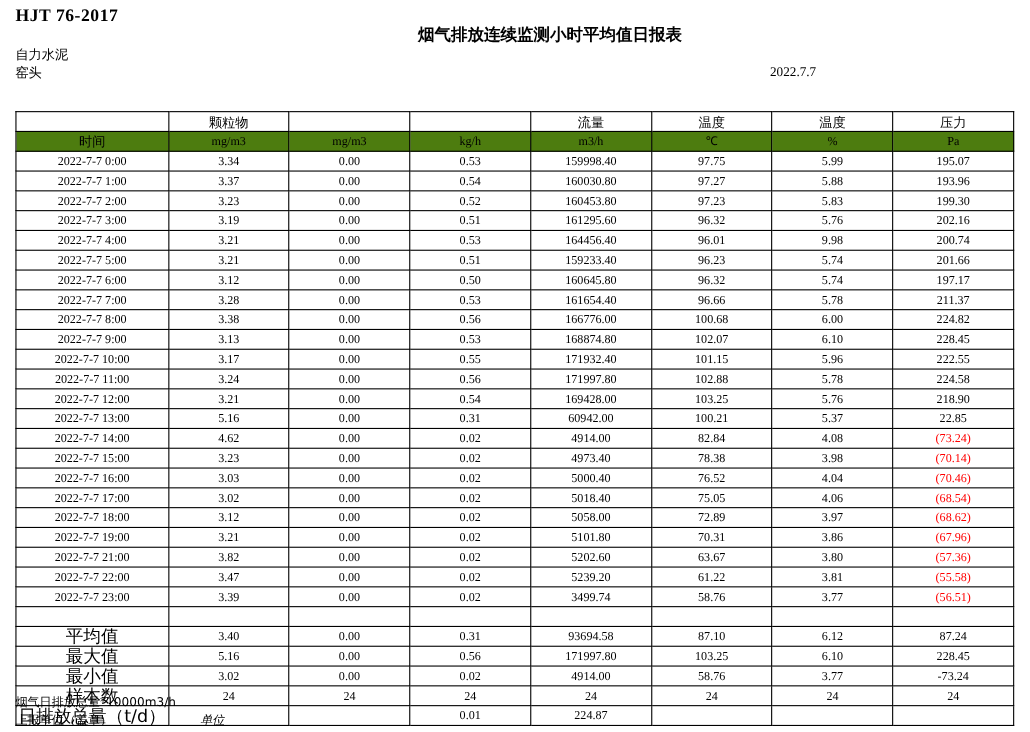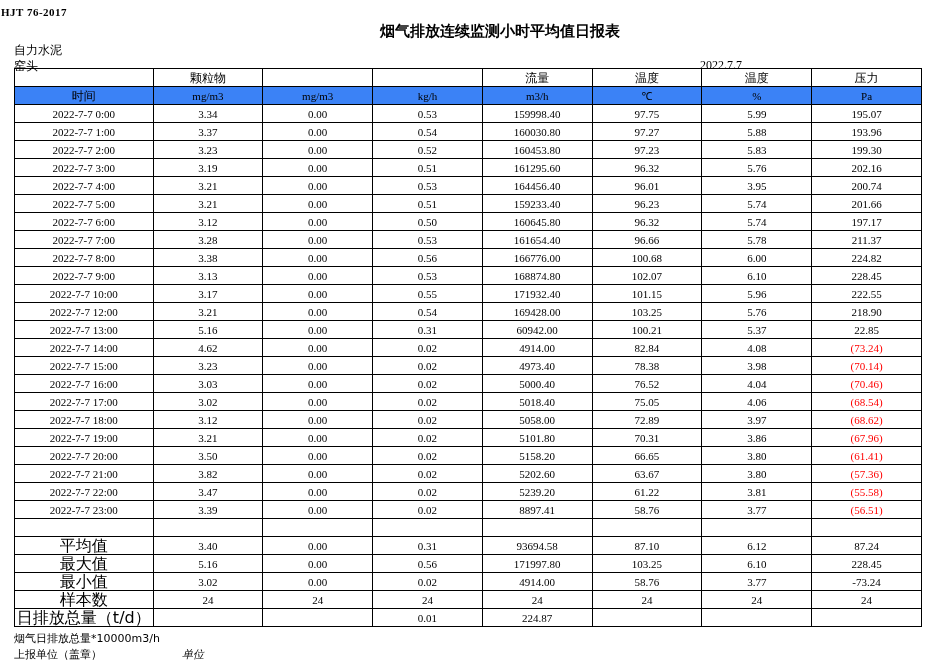--- a/index.html
+++ b/index.html
@@ -15,24 +15,24 @@
     position: relative;
     overflow: hidden;
   }
   .page {
     position: relative;
     width: 936px;
     height: 665px;
   }
   .std-code {
     position: absolute;
-    left: 1px;
+    left: 14px;
     top: 6px;
     font-family: "Liberation Serif", serif;
-    font-size: 11px;
+    font-size: 16px;
     letter-spacing: 0.5px;
     font-weight: bold;
   }
   .doc-title {
     position: absolute;
     left: 0;
     top: 22px;
     width: 904px;
     text-align: center;
     font-size: 15px;
@@ -57,21 +57,21 @@
   .report-date {
     position: absolute;
     left: 700px;
     top: 58px;
     font-size: 12px;
     font-family: "Liberation Serif", serif;
   }
   table.report {
     position: absolute;
     left: 14px;
-    top: 68px;
+    top: 101px;
     border-collapse: collapse;
     table-layout: fixed;
     width: 908px;
     font-size: 11px;
     font-family: "Liberation Serif", serif;
   }
   table.report td {
     border: 1px solid #000000;
     height: 17px;
     text-align: center;
@@ -81,21 +81,21 @@
     white-space: nowrap;
   }
   .col-time { width: 130px; }
   .col-d { width: 103px; }
   .hdr-row td {
     height: 24px;
     font-family: "DejaVu Sans", sans-serif;
     font-size: 12px;
   }
   .unit-row td {
-    background: #3b82f6;
+    background: #4d7c0f;
     height: 19px;
     font-size: 11px;
   }
   .unit-row td.col-time {
     font-family: "DejaVu Sans", sans-serif;
     font-size: 12px;
   }
   .sum-label {
     font-family: "DejaVu Sans", sans-serif;
     font-size: 16px;
@@ -213,21 +213,21 @@
           <td>5.76</td>
           <td>202.16</td>
         </tr>
         <tr>
           <td class="col-time">2022-7-7  4:00</td>
           <td>3.21</td>
           <td>0.00</td>
           <td>0.53</td>
           <td>164456.40</td>
           <td>96.01</td>
-          <td>3.95</td>
+          <td>9.98</td>
           <td>200.74</td>
         </tr>
         <tr>
           <td class="col-time">2022-7-7  5:00</td>
           <td>3.21</td>
           <td>0.00</td>
           <td>0.51</td>
           <td>159233.40</td>
           <td>96.23</td>
           <td>5.74</td>
@@ -277,20 +277,30 @@
           <td class="col-time">2022-7-7 10:00</td>
           <td>3.17</td>
           <td>0.00</td>
           <td>0.55</td>
           <td>171932.40</td>
           <td>101.15</td>
           <td>5.96</td>
           <td>222.55</td>
         </tr>
         <tr>
+          <td class="col-time">2022-7-7 11:00</td>
+          <td>3.24</td>
+          <td>0.00</td>
+          <td>0.56</td>
+          <td>171997.80</td>
+          <td>102.88</td>
+          <td>5.78</td>
+          <td>224.58</td>
+        </tr>
+        <tr>
           <td class="col-time">2022-7-7 12:00</td>
           <td>3.21</td>
           <td>0.00</td>
           <td>0.54</td>
           <td>169428.00</td>
           <td>103.25</td>
           <td>5.76</td>
           <td>218.90</td>
         </tr>
         <tr>
@@ -357,30 +367,20 @@
           <td class="col-time">2022-7-7 19:00</td>
           <td>3.21</td>
           <td>0.00</td>
           <td>0.02</td>
           <td>5101.80</td>
           <td>70.31</td>
           <td>3.86</td>
           <td class="neg">(67.96)</td>
         </tr>
         <tr>
-          <td class="col-time">2022-7-7 20:00</td>
-          <td>3.50</td>
-          <td>0.00</td>
-          <td>0.02</td>
-          <td>5158.20</td>
-          <td>66.65</td>
-          <td>3.80</td>
-          <td class="neg">(61.41)</td>
-        </tr>
-        <tr>
           <td class="col-time">2022-7-7 21:00</td>
           <td>3.82</td>
           <td>0.00</td>
           <td>0.02</td>
           <td>5202.60</td>
           <td>63.67</td>
           <td>3.80</td>
           <td class="neg">(57.36)</td>
         </tr>
         <tr>
@@ -391,21 +391,21 @@
           <td>5239.20</td>
           <td>61.22</td>
           <td>3.81</td>
           <td class="neg">(55.58)</td>
         </tr>
         <tr>
           <td class="col-time">2022-7-7 23:00</td>
           <td>3.39</td>
           <td>0.00</td>
           <td>0.02</td>
-          <td>8897.41</td>
+          <td>3499.74</td>
           <td>58.76</td>
           <td>3.77</td>
           <td class="neg">(56.51)</td>
         </tr>
         <tr class="blank-row">
           <td class="col-time">&nbsp;</td>
           <td>&nbsp;</td>
           <td>&nbsp;</td>
           <td>&nbsp;</td>
           <td>&nbsp;</td>

